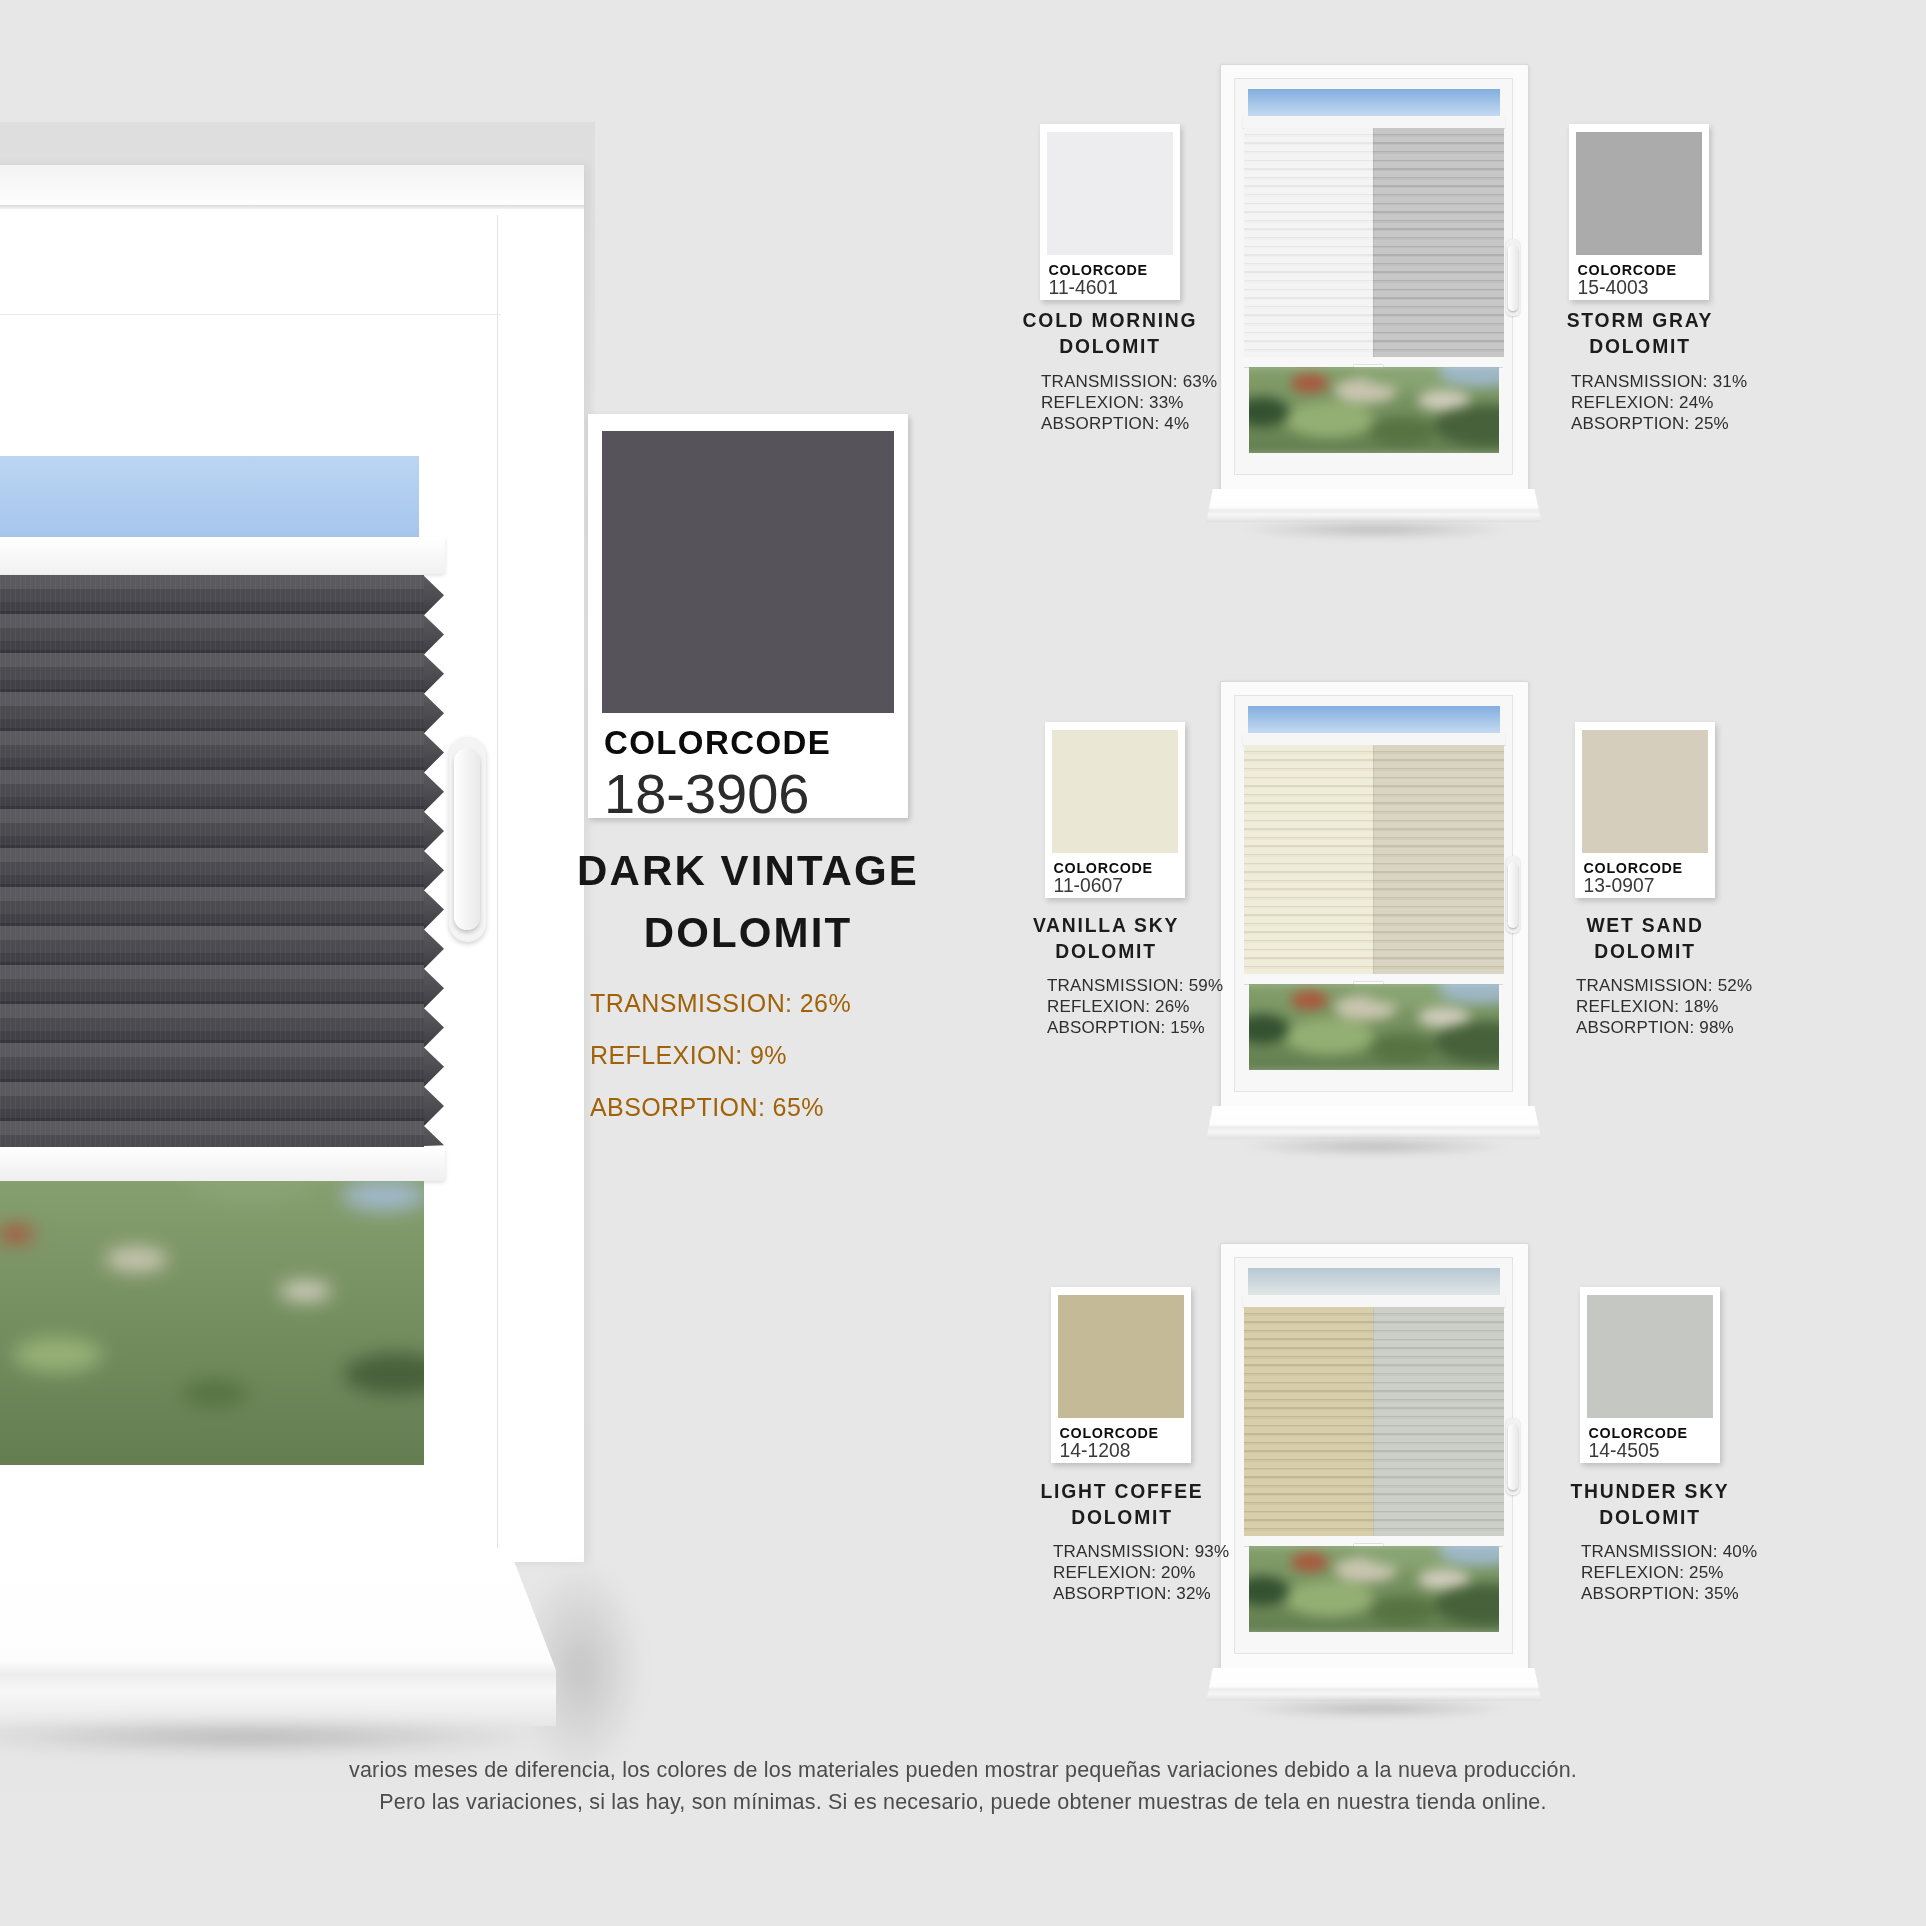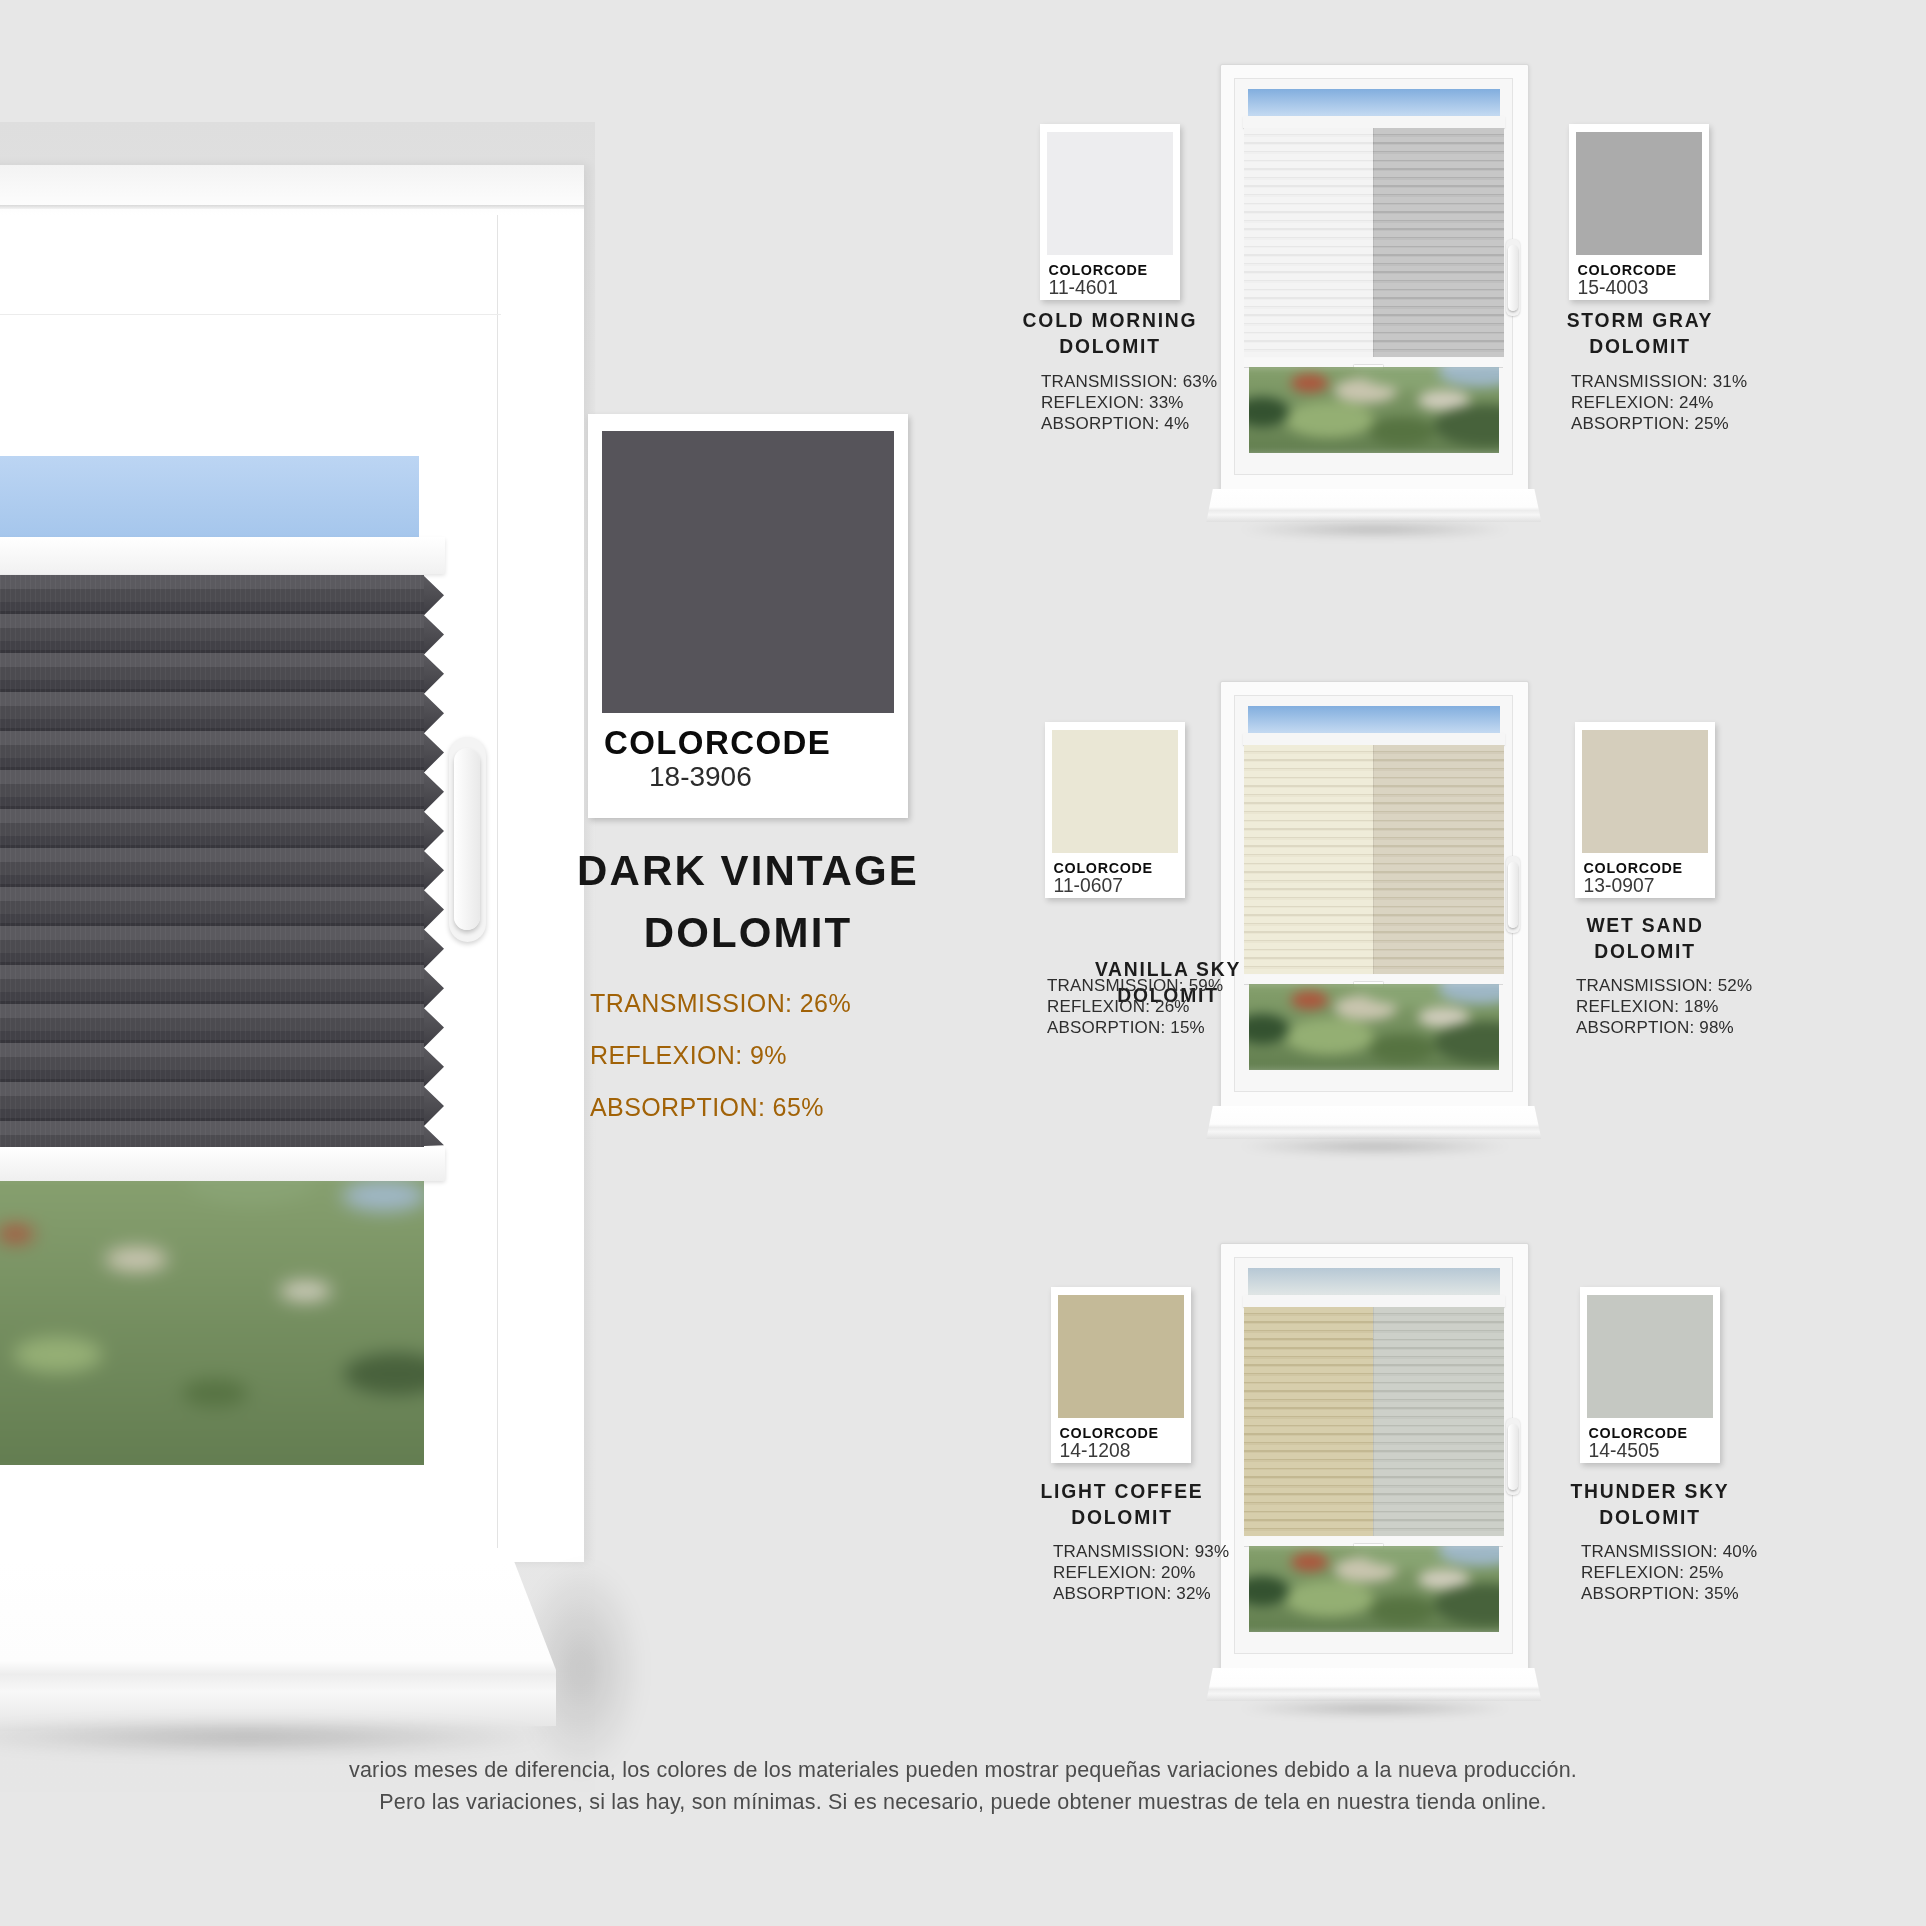--- a/index.html
+++ b/index.html
@@ -9,21 +9,21 @@
 
   
   .card{position:absolute;background:#ffffff;box-shadow:2.1px 2.9px 5.7px rgba(0,0,0,0.18);}
   .card-sm{width:140px;height:176px;}
   .card-sm .swatch{position:absolute;left:7.2px;top:8px;width:126px;height:123px;}
   .card-sm .cc-label{position:absolute;left:8.6px;top:138px;font-size:14.3px;font-weight:800;letter-spacing:0.7px;color:#0d0d0d;}
   .card-sm .cc-code{position:absolute;left:8.6px;top:153px;font-size:19.3px;font-weight:400;color:#3a3a3a;}
   .card-big{left:588px;top:414px;width:320px;height:404px;}
   .card-big .swatch{position:absolute;left:14.3px;top:17px;width:292px;height:282px;}
   .card-big .cc-label{position:absolute;left:16px;top:310px;font-size:33px;font-weight:800;letter-spacing:1.4px;color:#0b0b0b;}
-  .card-big .cc-code{position:absolute;left:16px;top:347px;font-size:28px;font-weight:400;color:#2b2b2b;margin-left:45px;}
+  .card-big .cc-code{position:absolute;left:16px;top:347px;font-size:56px;font-weight:400;color:#2b2b2b;}
 
   .prod-title{position:absolute;width:244px;text-align:center;font-size:19.3px;font-weight:600;letter-spacing:1.8px;line-height:26px;color:#1c1c1c;}
   .prod-stats{position:absolute;font-size:17px;letter-spacing:0.2px;line-height:21px;color:#2e2e2e;white-space:nowrap;}
   .big-title{position:absolute;left:569px;top:840px;width:358px;text-align:center;font-size:42px;font-weight:600;letter-spacing:2.1px;line-height:62px;color:#161616;}
   .big-stats{position:absolute;left:590px;top:977px;font-size:25px;line-height:52px;letter-spacing:0.4px;color:#a16207;white-space:nowrap;}
 
   
   .winbox{position:absolute;width:338px;height:487px;}
   .win-frame{position:absolute;left:0;top:0;width:307px;height:425px;background:#fbfbfb;border:0.7px solid #d9d9d9;border-radius:2.1px;box-shadow:0 1.4px 4.3px rgba(0,0,0,0.10);}
   .win-sash{position:absolute;left:14.3px;top:14.3px;width:277px;height:395px;background:#f7f7f7;border:0.7px solid #e4e4e4;}
@@ -225,21 +225,21 @@
     <div>TRANSMISSION: 31%</div>
     <div>REFLEXION: 24%</div>
     <div>ABSORPTION: 25%</div>
   </div>
 
   <div class="card card-sm" style="left:1045px;top:722px;">
     <div class="swatch" style="background-color: rgb(234, 231, 213);"></div>
     <div class="cc-label">COLORCODE</div>
     <div class="cc-code">11-0607</div>
   </div>
-  <div class="prod-title" style="left:1046px;top:913px;margin-top:44px;">
+  <div class="prod-title" style="left:984px;top:913px;">
     <div>VANILLA SKY</div>
     <div>DOLOMIT</div>
   </div>
   <div class="prod-stats" style="left:1047px;top:975px;">
     <div>TRANSMISSION: 59%</div>
     <div>REFLEXION: 26%</div>
     <div>ABSORPTION: 15%</div>
   </div>
 
   <div class="card card-sm" style="left:1575px;top:722px;">

